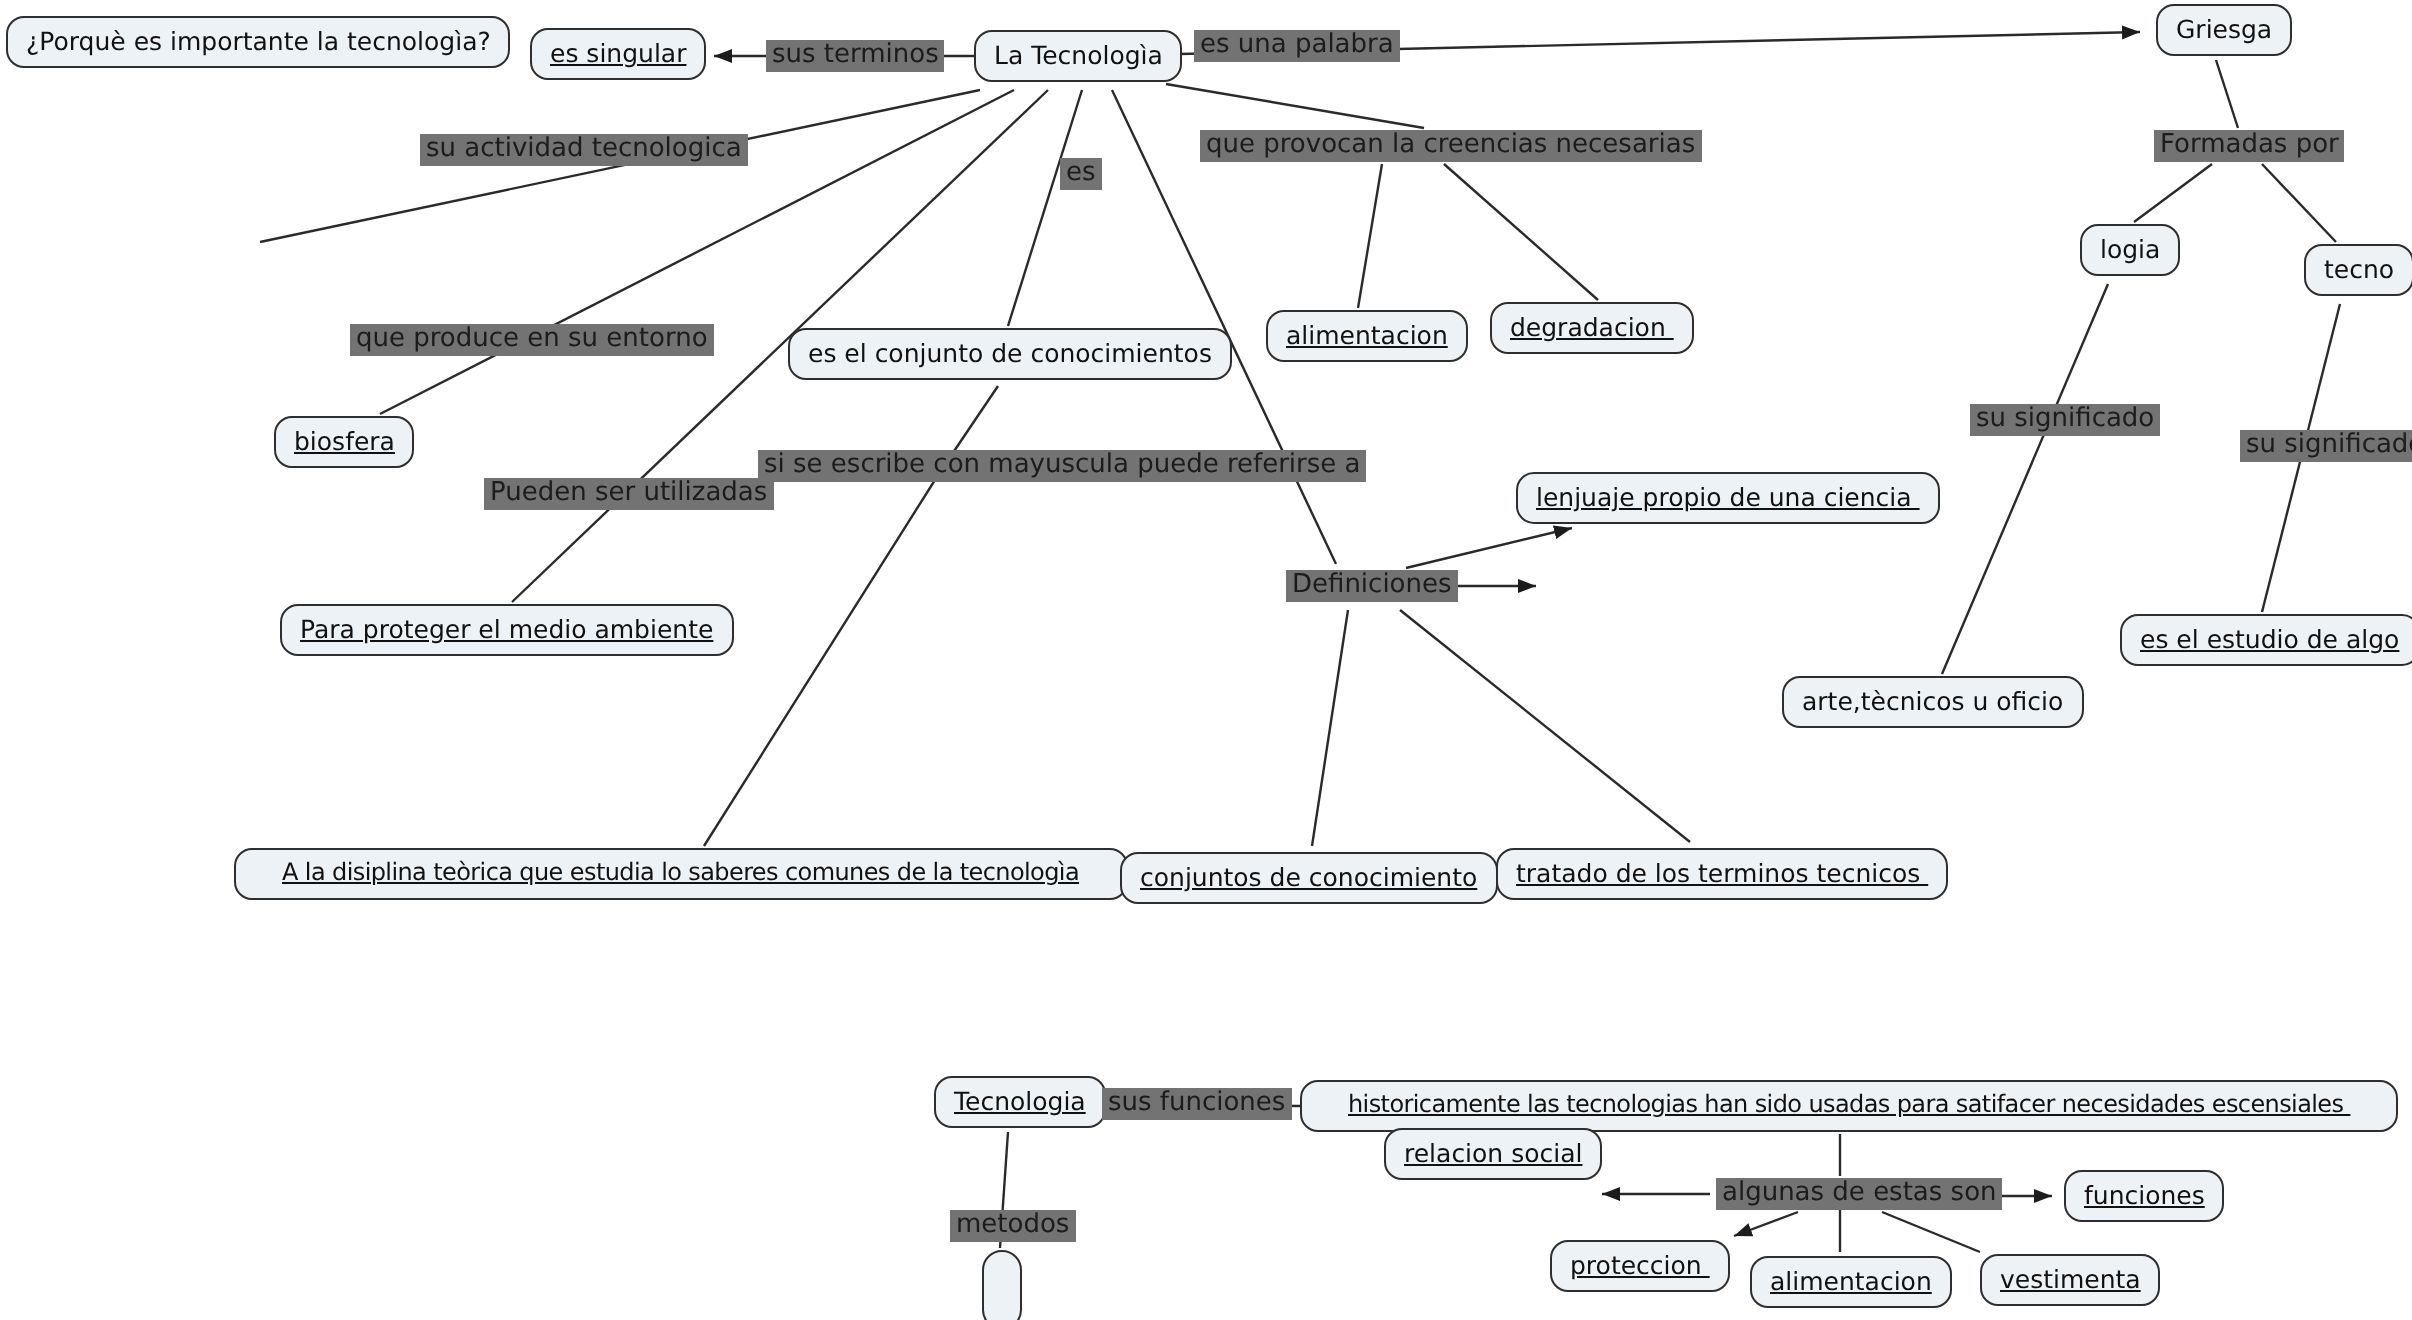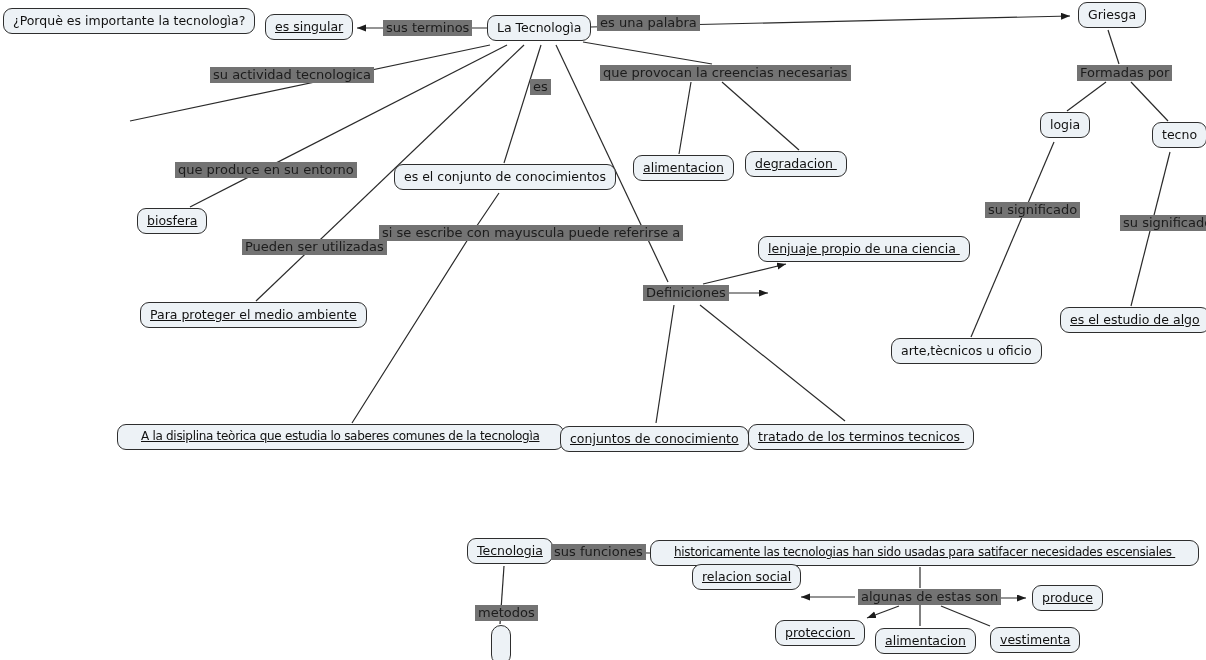--- a/index.html
+++ b/index.html
@@ -77,21 +77,21 @@
   <div class="node u" style="left:140px;top:302px">Para proteger el medio ambiente</div>
   <div class="node u" style="left:758px;top:236px">lenjuaje propio de una ciencia&nbsp;</div>
   <div class="node" style="left:891px;top:338px">arte,tècnicos u oficio</div>
   <div class="node u" style="left:1060px;top:307px">es el estudio de algo</div>
   <div class="node u tight" style="left:117px;top:424px">A la disiplina teòrica que estudia lo saberes comunes de la tecnologìa</div>
   <div class="node u" style="left:560px;top:426px">conjuntos de conocimiento</div>
   <div class="node u" style="left:748px;top:424px">tratado de los terminos tecnicos&nbsp;</div>
   <div class="node u" style="left:467px;top:538px">Tecnologia</div>
   <div class="node u tight" style="left:650px;top:540px">historicamente las tecnologias han sido usadas para satifacer necesidades escensiales&nbsp;</div>
   <div class="node u" style="left:692px;top:564px">relacion social</div>
-  <div class="node u" style="left:1032px;top:585px">produce</div>
+  <div class="node u" style="left:1032px;top:585px">funciones</div>
   <div class="node u" style="left:775px;top:620px">proteccion&nbsp;</div>
   <div class="node u" style="left:875px;top:628px">alimentacion</div>
   <div class="node u" style="left:990px;top:627px">vestimenta</div>
   <div class="node empty" style="left:491px;top:625px"></div>
 
   <div class="lbl" style="left:383px;top:20px">sus terminos</div>
   <div class="lbl" style="left:597px;top:15px">es una palabra</div>
   <div class="lbl" style="left:210px;top:67px">su actividad tecnologica</div>
   <div class="lbl" style="left:530px;top:79px">es</div>
   <div class="lbl" style="left:600px;top:65px">que provocan la creencias necesarias</div>

